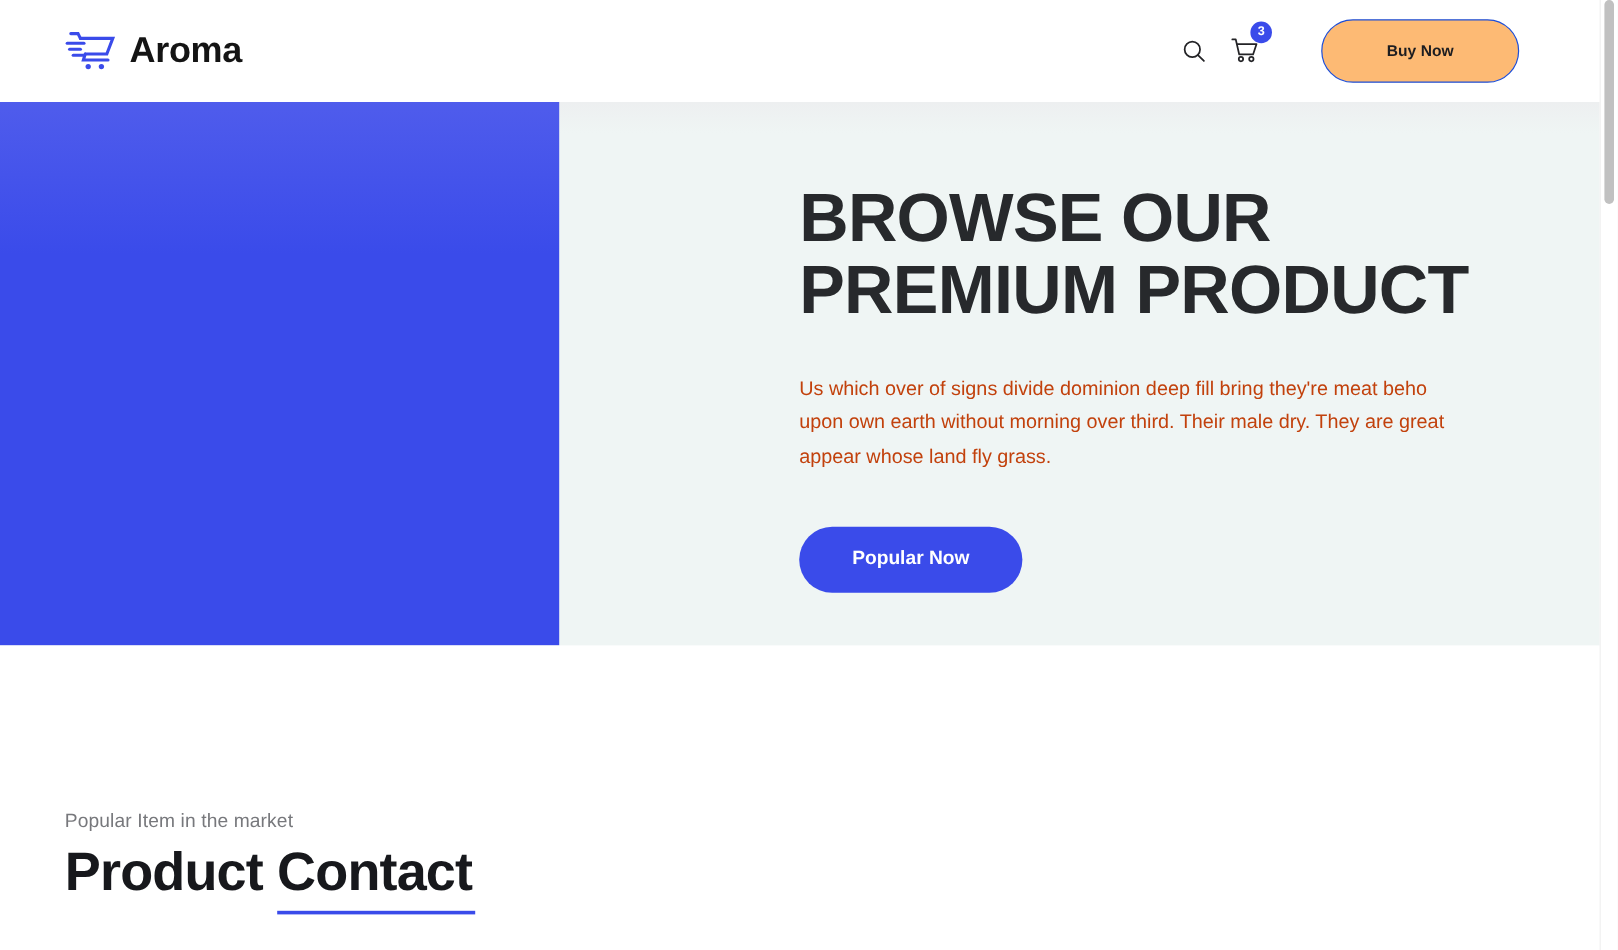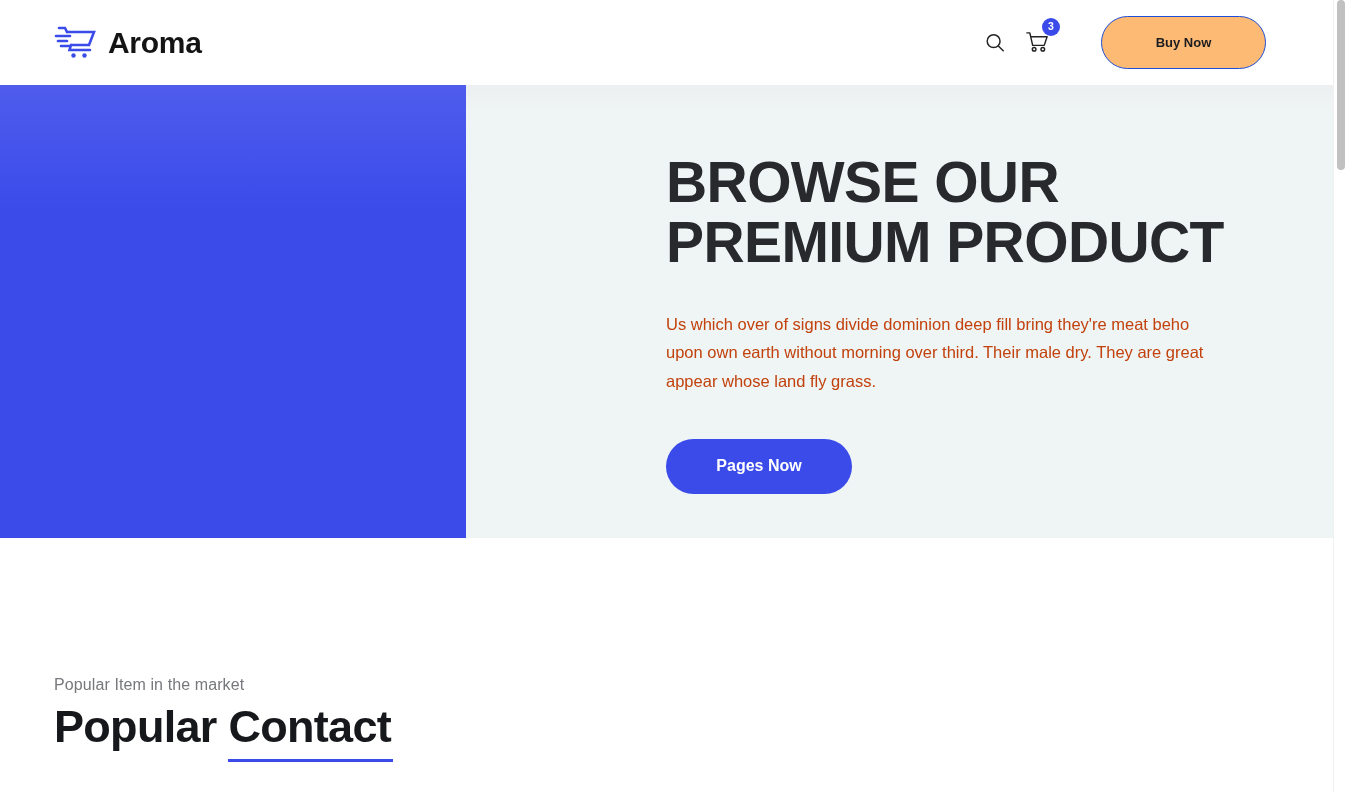--- a/index.html
+++ b/index.html
@@ -320,29 +320,29 @@
     <div class="hero-top-fade"></div>
 
     <div class="hero-image-panel"></div>
 
     <div class="hero-content">
       <h1 class="hero-title">
         <span class="line">BROWSE OUR</span>
         <span class="line">PREMIUM PRODUCT</span>
       </h1>
       <p class="hero-para">Us which over of signs divide dominion deep fill bring they're meat beho upon own earth without morning over third. Their male dry. They are great appear whose land fly grass.</p>
-      <button class="browse-btn">Pages Now</button>
+      <button class="browse-btn">Popular Now</button>
     </div>
   </section>
 
   <section class="trending">
     <div class="trending-inner">
       <div class="trending-eyebrow">Popular Item in the market</div>
       <div class="trending-title">
-        <span>Popular </span><span class="underlined">Contact</span>
+        <span>Product </span><span class="underlined">Contact</span>
       </div>
     </div>
   </section>
 
   <div class="scrollbar-track">
     <div class="scrollbar-thumb"></div>
   </div>
 
 </div>
 

